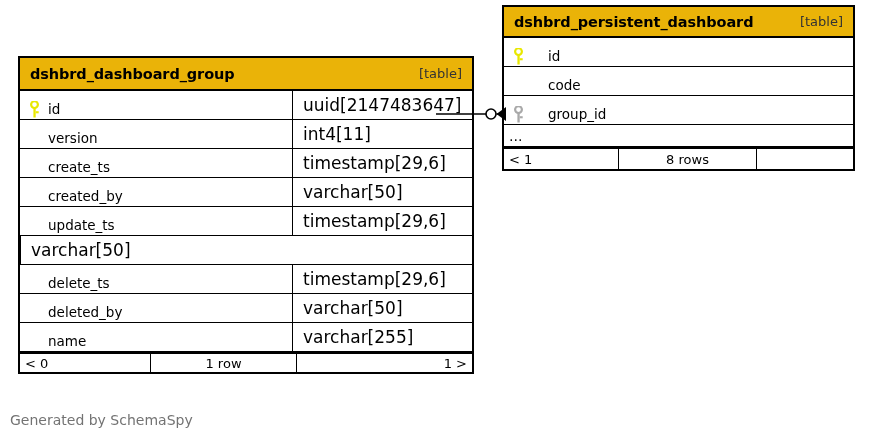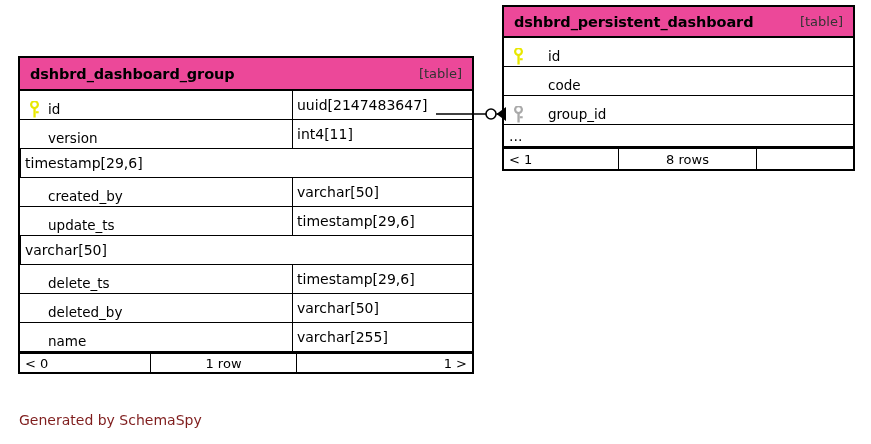--- a/index.html
+++ b/index.html
@@ -20,21 +20,21 @@
   .entity {
     position: absolute;
     box-sizing: border-box;
     border: 2px solid #000000;
     background: #ffffff;
   }
   .entity-header {
     display: flex;
     align-items: center;
     justify-content: space-between;
-    background: #ec4899;
+    background: #eab308;
     border-bottom: 2px solid #000000;
     padding: 0 10px;
     box-sizing: border-box;
   }
   .entity-title {
     font-weight: bold;
     font-size: 14.5px;
     letter-spacing: -0.1px;
     white-space: nowrap;
   }
@@ -57,22 +57,22 @@
     align-items: center;
     box-sizing: border-box;
     overflow: hidden;
     margin-top: 8px;
   }
   .col-type-cell {
     display: flex;
     align-items: center;
     box-sizing: border-box;
     border-left: 1px solid #000000;
-    padding-left: 4px;
-    font-size: 14px;
+    padding-left: 10px;
+    font-size: 17px;
     white-space: nowrap;
   }
 
   .keyslot {
     width: 20px;
     min-width: 20px;
     display: flex;
     align-items: center;
     justify-content: center;
   }
@@ -145,24 +145,24 @@
     position: absolute;
     left: 436px;
     top: 98px;
     width: 70px;
     height: 32px;
   }
 
   
   #generated-by {
     position: absolute;
-    left: 19px;
+    left: 10px;
     top: 412px;
     font-size: 14px;
-    color: #7f1d1d;
+    color: #737373;
     white-space: nowrap;
   }
 </style>
 </head>
 <body>
 
 <div class="entity" id="entity-dashboard-group">
 
   <div class="entity-header">
     <span class="entity-title">dshbrd_dashboard_group</span>
@@ -185,20 +185,24 @@
 
   <div class="col-row">
     <div class="col-name-cell">
       <span class="keyslot"></span>
       <span class="col-label">version</span>
     </div>
     <div class="col-type-cell">int4[11]</div>
   </div>
 
   <div class="col-row">
+    <div class="col-name-cell">
+      <span class="keyslot"></span>
+      <span class="col-label">create_ts</span>
+    </div>
     <div class="col-type-cell">timestamp[29,6]</div>
   </div>
 
   <div class="col-row">
     <div class="col-name-cell">
       <span class="keyslot"></span>
       <span class="col-label">created_by</span>
     </div>
     <div class="col-type-cell">varchar[50]</div>
   </div>

